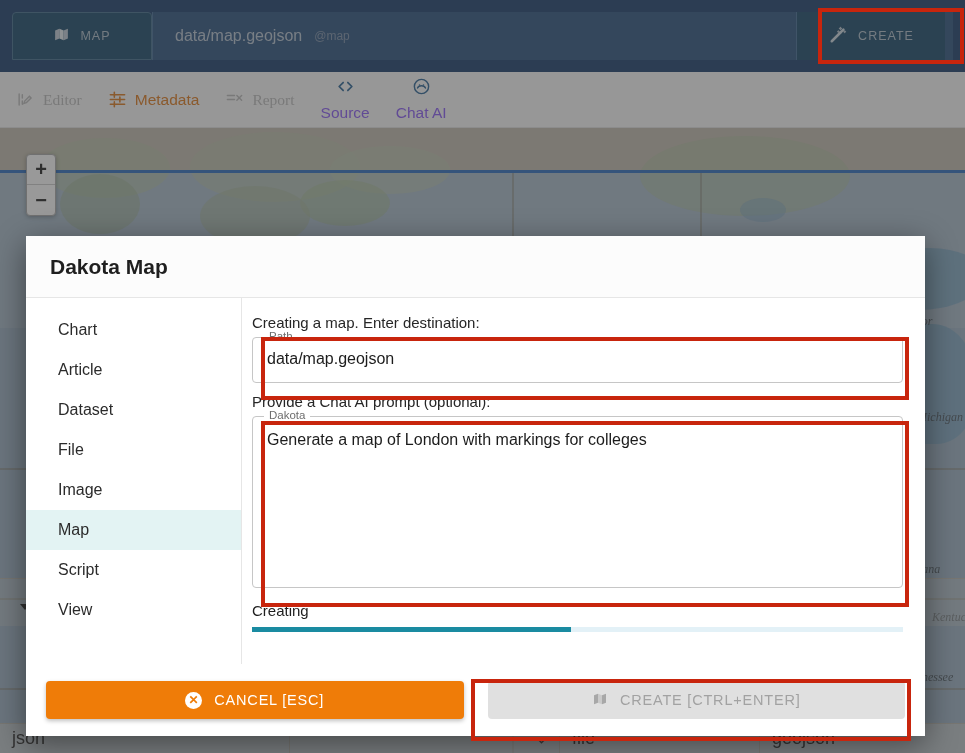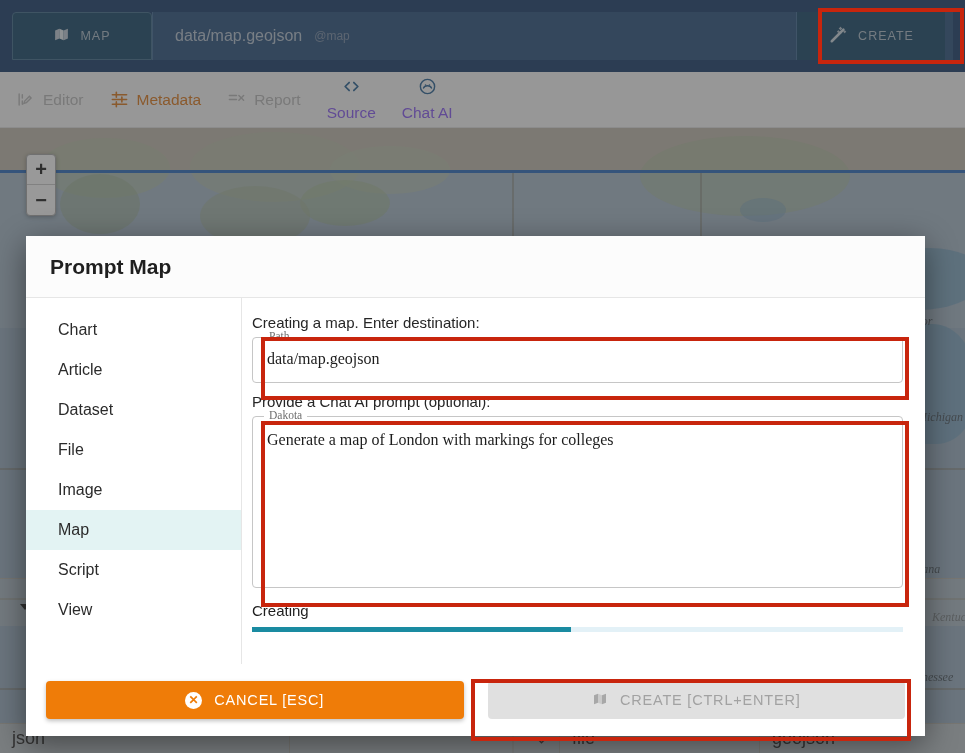--- a/index.html
+++ b/index.html
@@ -98,21 +98,21 @@
     padding-left: 16px;
     gap: 26px;
     border-bottom: 1px solid #e3e3e3;
   }
   .tab {
     display: flex;
     align-items: center;
     gap: 8px;
     font-size: 15.5px;
   }
-  .tab.disabled { color: #bcbcbc; }
+  .tab.disabled { color: #bcbcbc; font-family: Liberation Serif, serif; }
   .tab.orange { color: #e07b1e; }
   .tab.blue { color: #8b5cf6; flex-direction: column; }
   .tab .ic { width: 19px; height: 19px; display: inline-block; }
 
   
   .mapwrap {
     position: absolute;
     top: 128px; left: 0;
     width: 965px;
     height: 625px;
@@ -298,21 +298,20 @@
     margin-bottom: 6px;
   }
   .form-caption.second { margin-top: 10px; }
 
   
   .field {
     position: relative;
     border: 1px solid #c6c6c6;
     border-radius: 4px;
     background: #fff;
-    font-family: Liberation Serif, serif;
   }
   .field .legend {
     position: absolute;
     top: -7px;
     left: 11px;
     background: #fff;
     padding: 0 5px;
     font-size: 11.5px;
     color: #6e6e6e;
     line-height: 1;
@@ -552,21 +551,21 @@
       <div class="bg-cell c4">geojson</div>
     </div>
   </div>
 
   <div class="scrim"></div>
   <div class="bg-caret" style="z-index:11;"></div>
 
   <div class="modal">
 
     <div class="modal-header">
-      <div class="modal-title">Prompt Map</div>
+      <div class="modal-title">Dakota Map</div>
     </div>
 
     <div class="modal-body">
 
       <div class="kind-list">
         <div class="kind-item">
             <span>Chart</span>
           </div>
         <div class="kind-item">
             <span>Article</span>

